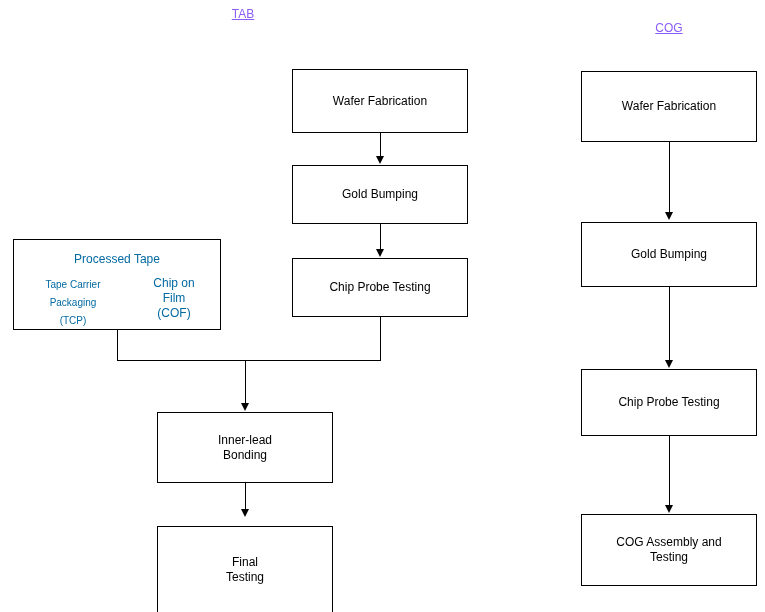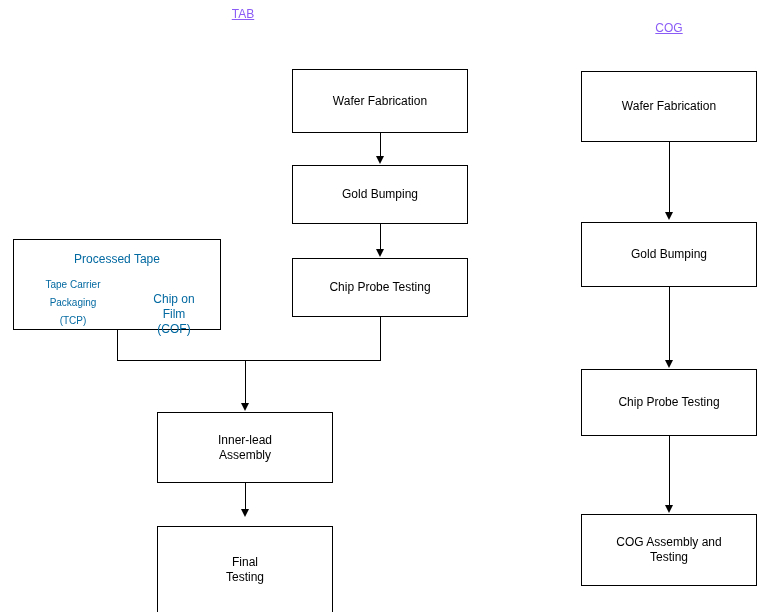--- a/index.html
+++ b/index.html
@@ -76,21 +76,20 @@
   }
   .tape-sub-right {
     position: absolute;
     left: 112px;
     top: 36px;
     width: 96px;
     text-align: center;
     font-size: 12px;
     line-height: 15px;
     white-space: pre-line;
-    margin-top: 16px;
   }
   .conn {
     position: absolute;
     background: #000000;
   }
   .vline { width: 1px; }
   .hline { height: 1px; }
   .arrowhead {
     position: absolute;
     width: 0;
@@ -125,21 +124,21 @@
     <div class="tape-sub-left">Tape Carrier
 Packaging
 (TCP)</div>
     <div class="tape-sub-right">Chip on
 Film
 (COF)</div>
   </div>
 
   <div class="node" style="left:157px; top:412px; width:176px; height:71px;">
     <span class="label">Inner-lead
-Assembly</span>
+Bonding</span>
   </div>
 
   <div class="node" style="left:157px; top:526px; width:176px; height:88px;">
     <span class="label">Final
 Testing</span>
   </div>
 
   <div class="node" style="left:581px; top:71px; width:176px; height:71px;">
     <span class="label">Wafer Fabrication</span>
   </div>

